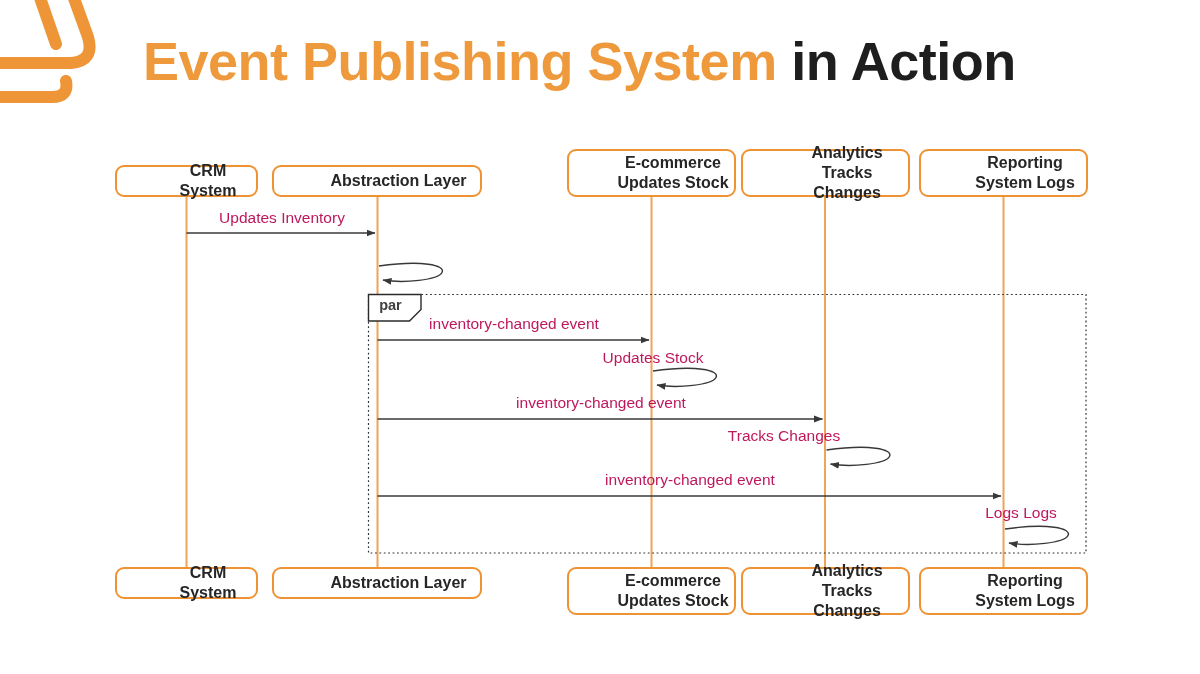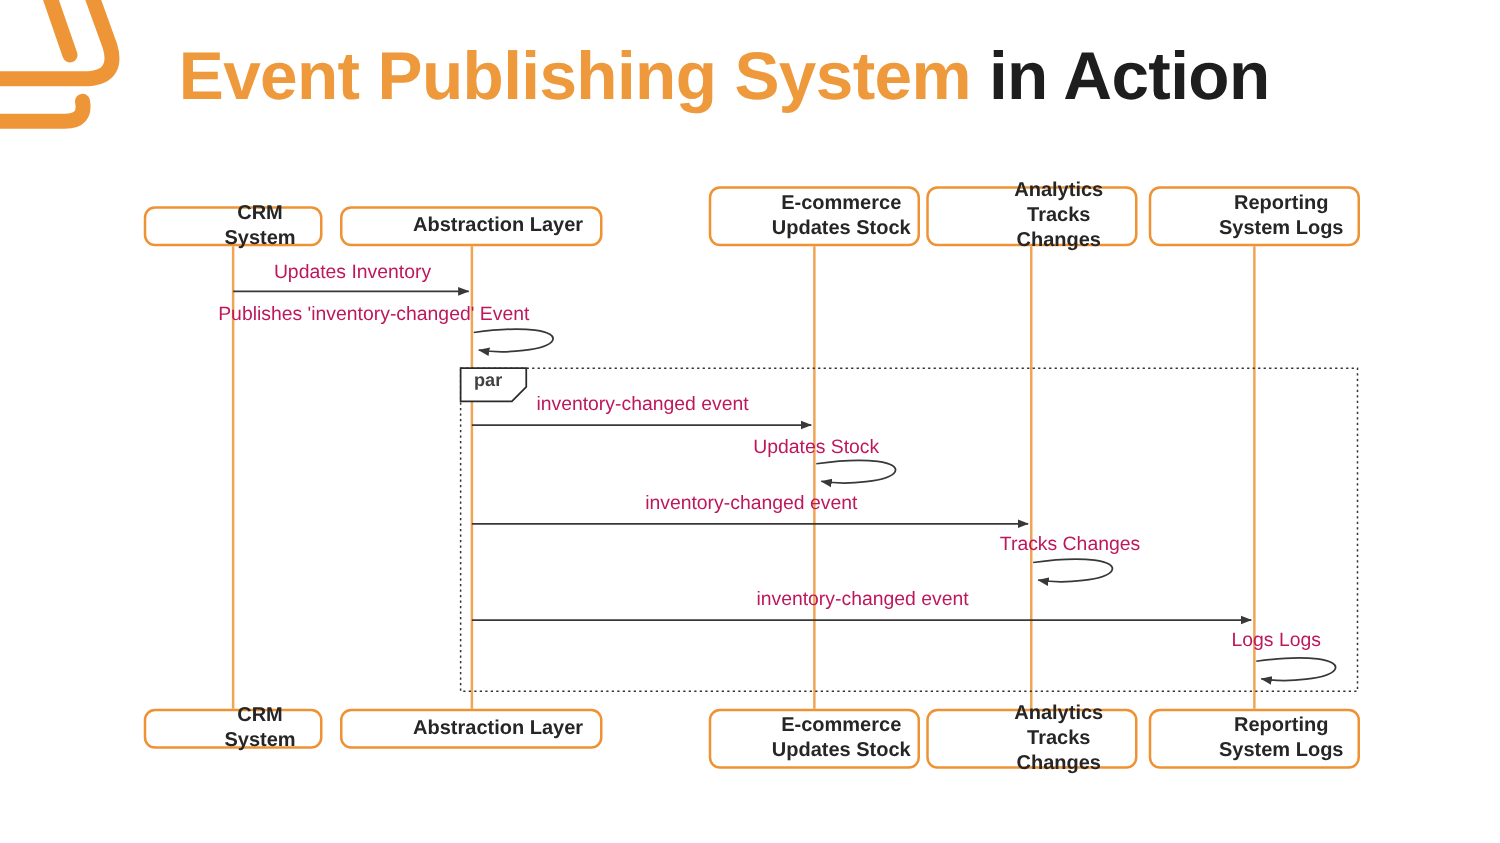--- a/index.html
+++ b/index.html
@@ -35,21 +35,21 @@
   .p4b{left:919px;top:567px;width:169px;height:48px;}
 
   
   .msg{position:absolute;transform:translateX(-50%);font-size:15.5px;color:#be185d;
        white-space:nowrap;line-height:1.1;}
   .m0{left:282px;top:209px;}
   .m1{left:299px;top:243px;}
   .m2{left:514px;top:315px;}
   .m3{left:653px;top:349px;}
   .m4{left:601px;top:394px;}
-  .m5{left:856px;top:427px;}
+  .m5{left:784px;top:427px;}
   .m6{left:690px;top:471px;}
   .m7{left:1021px;top:504px;}
 
   
   .par-label{position:absolute;left:368px;top:297px;width:45px;text-align:center;
              font-size:14.5px;font-weight:bold;color:#404040;}
 </style>
 </head>
 <body>
 
@@ -112,21 +112,20 @@
   <div class="pbox p0b">CRM System</div>
   <div class="pbox p1b">Abstraction Layer</div>
   <div class="pbox p2b">E-commerce
 Updates Stock</div>
   <div class="pbox p3b">Analytics Tracks
 Changes</div>
   <div class="pbox p4b">Reporting
 System Logs</div>
 
   <div class="msg m0">Updates Inventory</div>
-  <div class="msg m1">Publishes 'inventory-changed' Event</div>
   <div class="msg m2">inventory-changed event</div>
   <div class="msg m3">Updates Stock</div>
   <div class="msg m4">inventory-changed event</div>
   <div class="msg m5">Tracks Changes</div>
   <div class="msg m6">inventory-changed event</div>
   <div class="msg m7">Logs Logs</div>
 
   <div class="par-label">par</div>
 
 </div>

